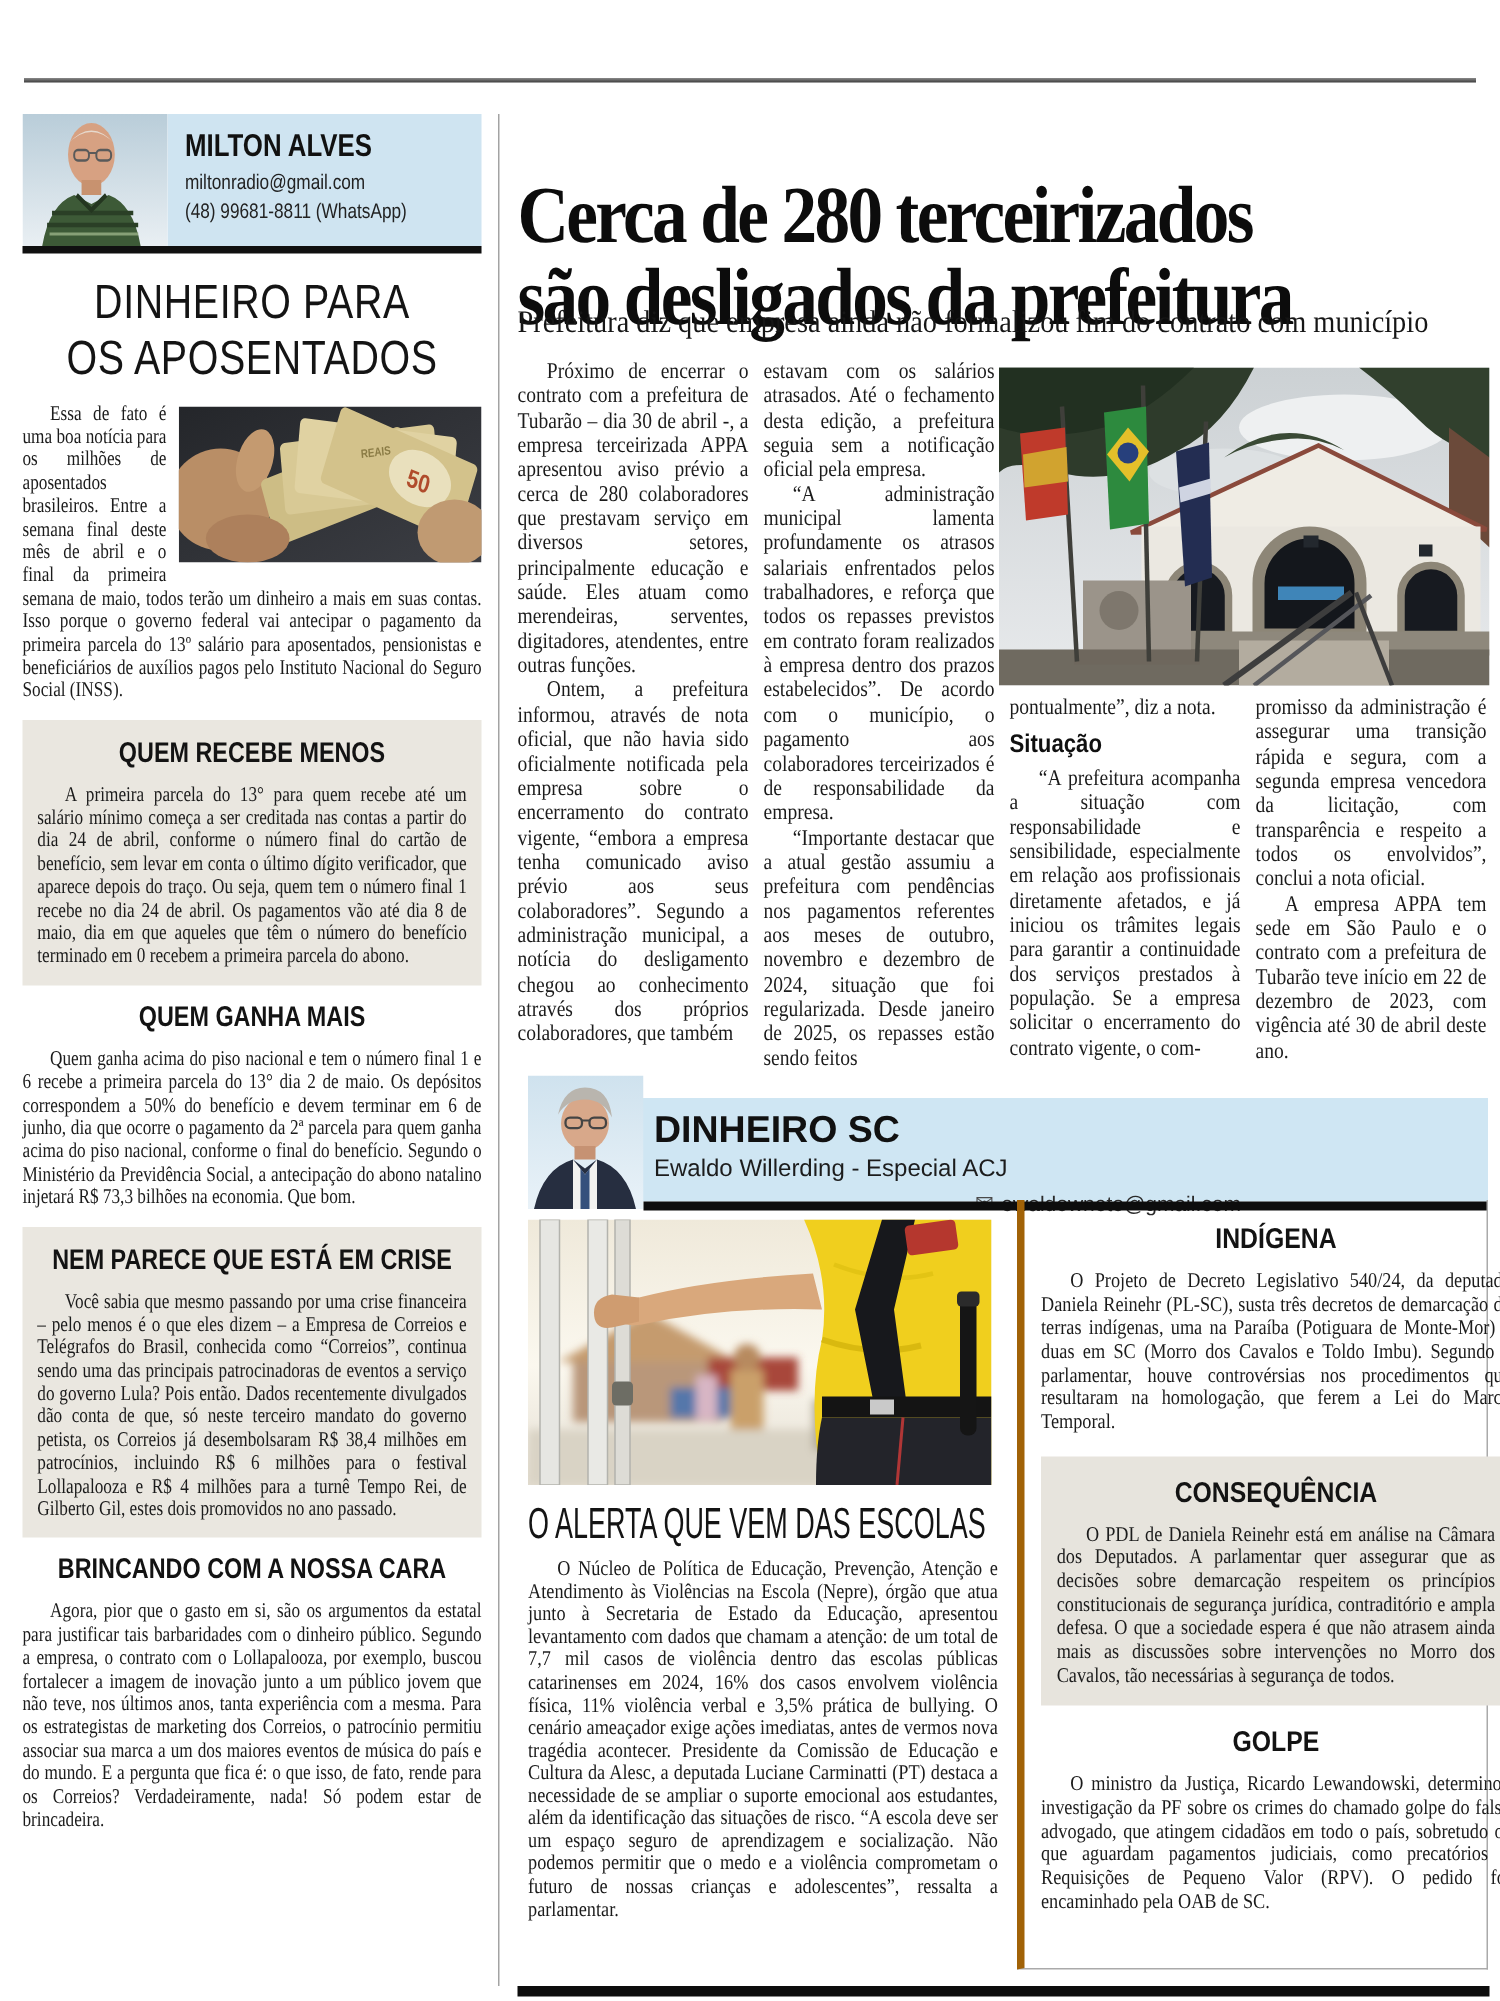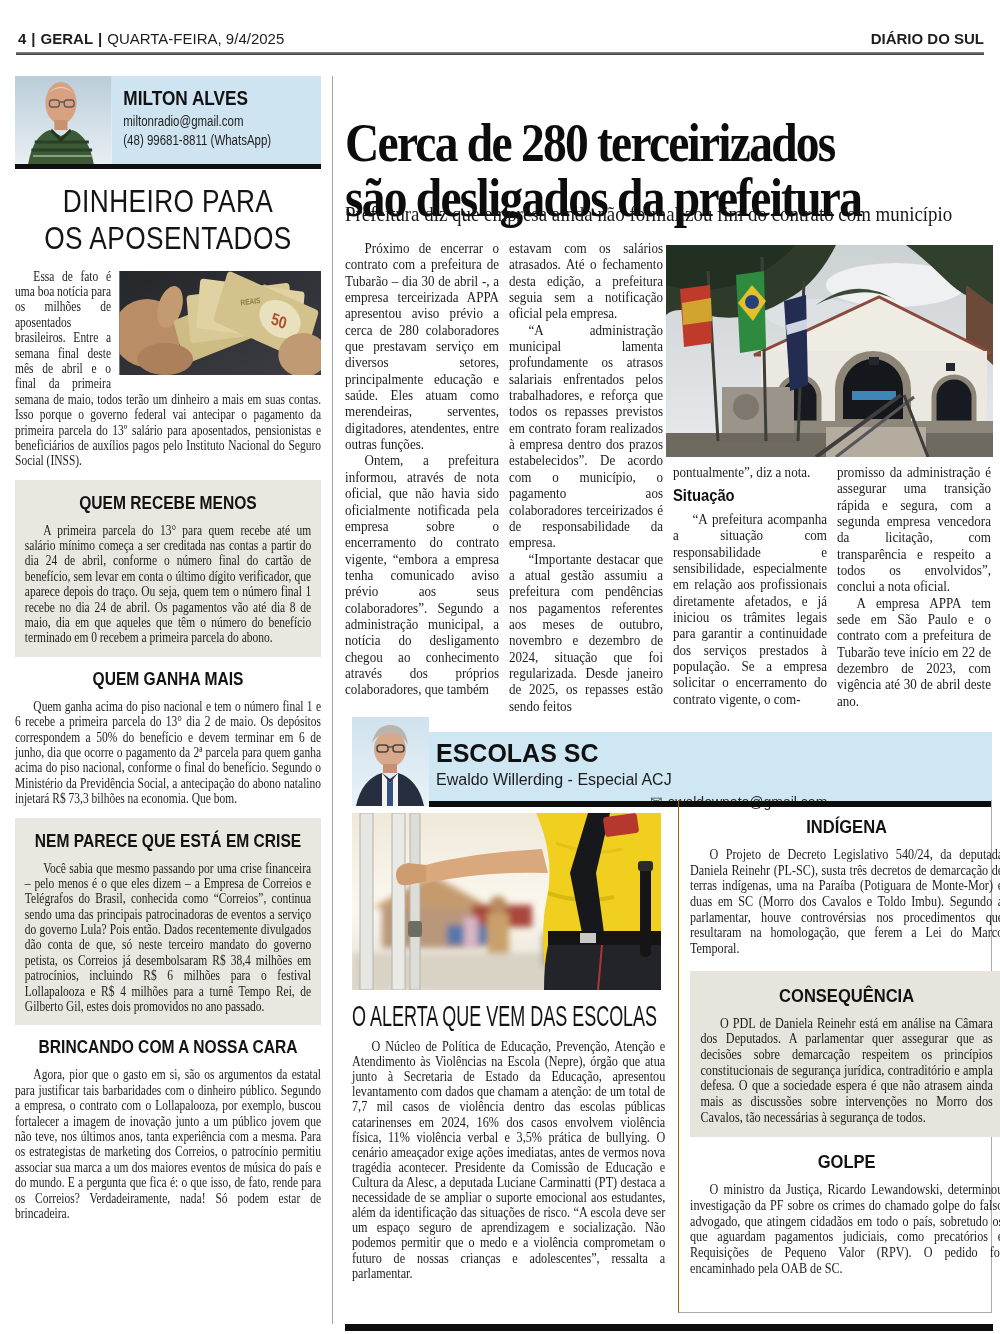--- a/index.html
+++ b/index.html
@@ -63,40 +63,34 @@
   
   .guard-photo{position:absolute;left:352px;top:813px;width:309px;height:177px;}
   .alerta-head{position:absolute;left:352px;top:1000px;font-family:"Liberation Sans",sans-serif;
                font-size:29px;color:#141414;white-space:nowrap;transform:scaleX(0.62);
                transform-origin:0 0;}
   .alerta-text{position:absolute;left:352px;top:1039px;width:360px;font-size:14px;line-height:1.08;
                text-align:justify;}
   .alerta-text p{margin:0;text-indent:1.6em;}
   
   .right-box{position:absolute;left:678px;top:800px;width:314px;height:513px;
-             border-left:1px solid #a16207;border-right:1px solid #aaa;border-bottom:1px solid #aaa;
+             border-left:5px solid #a16207;border-right:1px solid #aaa;border-bottom:1px solid #aaa;
              box-sizing:border-box;}
   .right-inner{position:absolute;left:11px;top:8px;width:360px;}
   .rsection h3{margin:8px 0 9px 0;text-align:center;font-family:"Liberation Sans",sans-serif;
                font-size:19px;font-weight:700;color:#131313;}
   .rsection p{margin:0;text-align:justify;font-size:14px;line-height:1.12;text-indent:1.6em;}
   .rsection.gray{background:#e7e4dd;padding:6px 12px 12px 12px;margin:14px 0;}
   .bottom-bar{position:absolute;left:345px;top:1324px;width:648px;height:7px;background:#0d0d0d;}
 </style>
 </head>
 <body>
 
 <div class="page">
 
-  <div class="top-header">
-    <div>
-      <b>4</b><span class="top-sep">|</span><b>GERAL</b><span class="top-sep">|</span><span>QUARTA-FEIRA, 9/4/2025</span>
-    </div>
-    <b>DIÁRIO DO SUL</b>
-  </div>
   <div class="header-rule"></div>
   <div class="vdiv"></div>
 
   <aside class="milton cx82">
     <div class="author-row">
       <div class="author-photo">
         <svg width="118" height="88" viewBox="0 0 118 88" preserveAspectRatio="none">
           <defs>
               <linearGradient id="g1" x1="0" y1="0" x2="0" y2="1">
             <stop offset="0" stop-color="#b9cdd9"></stop>
@@ -269,21 +263,21 @@
       <path d="M20 26 Q24 8 38 8 Q54 8 56 28 Q50 16 38 16 Q26 16 20 26 Z" fill="#b9b5ae"></path>
       <rect x="25" y="28" width="11" height="7" rx="3" fill="none" stroke="#444" stroke-width="1.5"></rect>
       <rect x="41" y="28" width="11" height="7" rx="3" fill="none" stroke="#444" stroke-width="1.5"></rect>
       <line x1="36" y1="30" x2="41" y2="30" stroke="#444" stroke-width="1.3"></line>
       <rect x="31" y="47" width="14" height="9" fill="#c69273"></rect>
       <path d="M4 89 Q10 62 30 56 L38 62 L46 56 Q66 62 72 89 Z" fill="#262e40"></path>
       <path d="M30 56 L38 66 L46 56 L46 89 L30 89 Z" fill="#f2f2f0"></path>
       <path d="M35 62 L38 66 L41 62 L41 89 L35 89 Z" fill="#35507c"></path>
     </svg>
   </div>
-  <div class="acontece-title">ESCOLAS SC</div>
+  <div class="acontece-title">DINHEIRO SC</div>
   <div class="acontece-author">Ewaldo Willerding - Especial ACJ</div>
   <div class="acontece-email">
     <span class="env">✉</span><span>ewaldowneto@gmail.com</span>
   </div>
   <div class="acontece-black"></div>
 
   <div class="guard-photo">
     <svg width="309" height="177" viewBox="0 0 309 177" preserveAspectRatio="none">
       <defs>
         <linearGradient id="g5" x1="0" y1="0" x2="0" y2="1">

